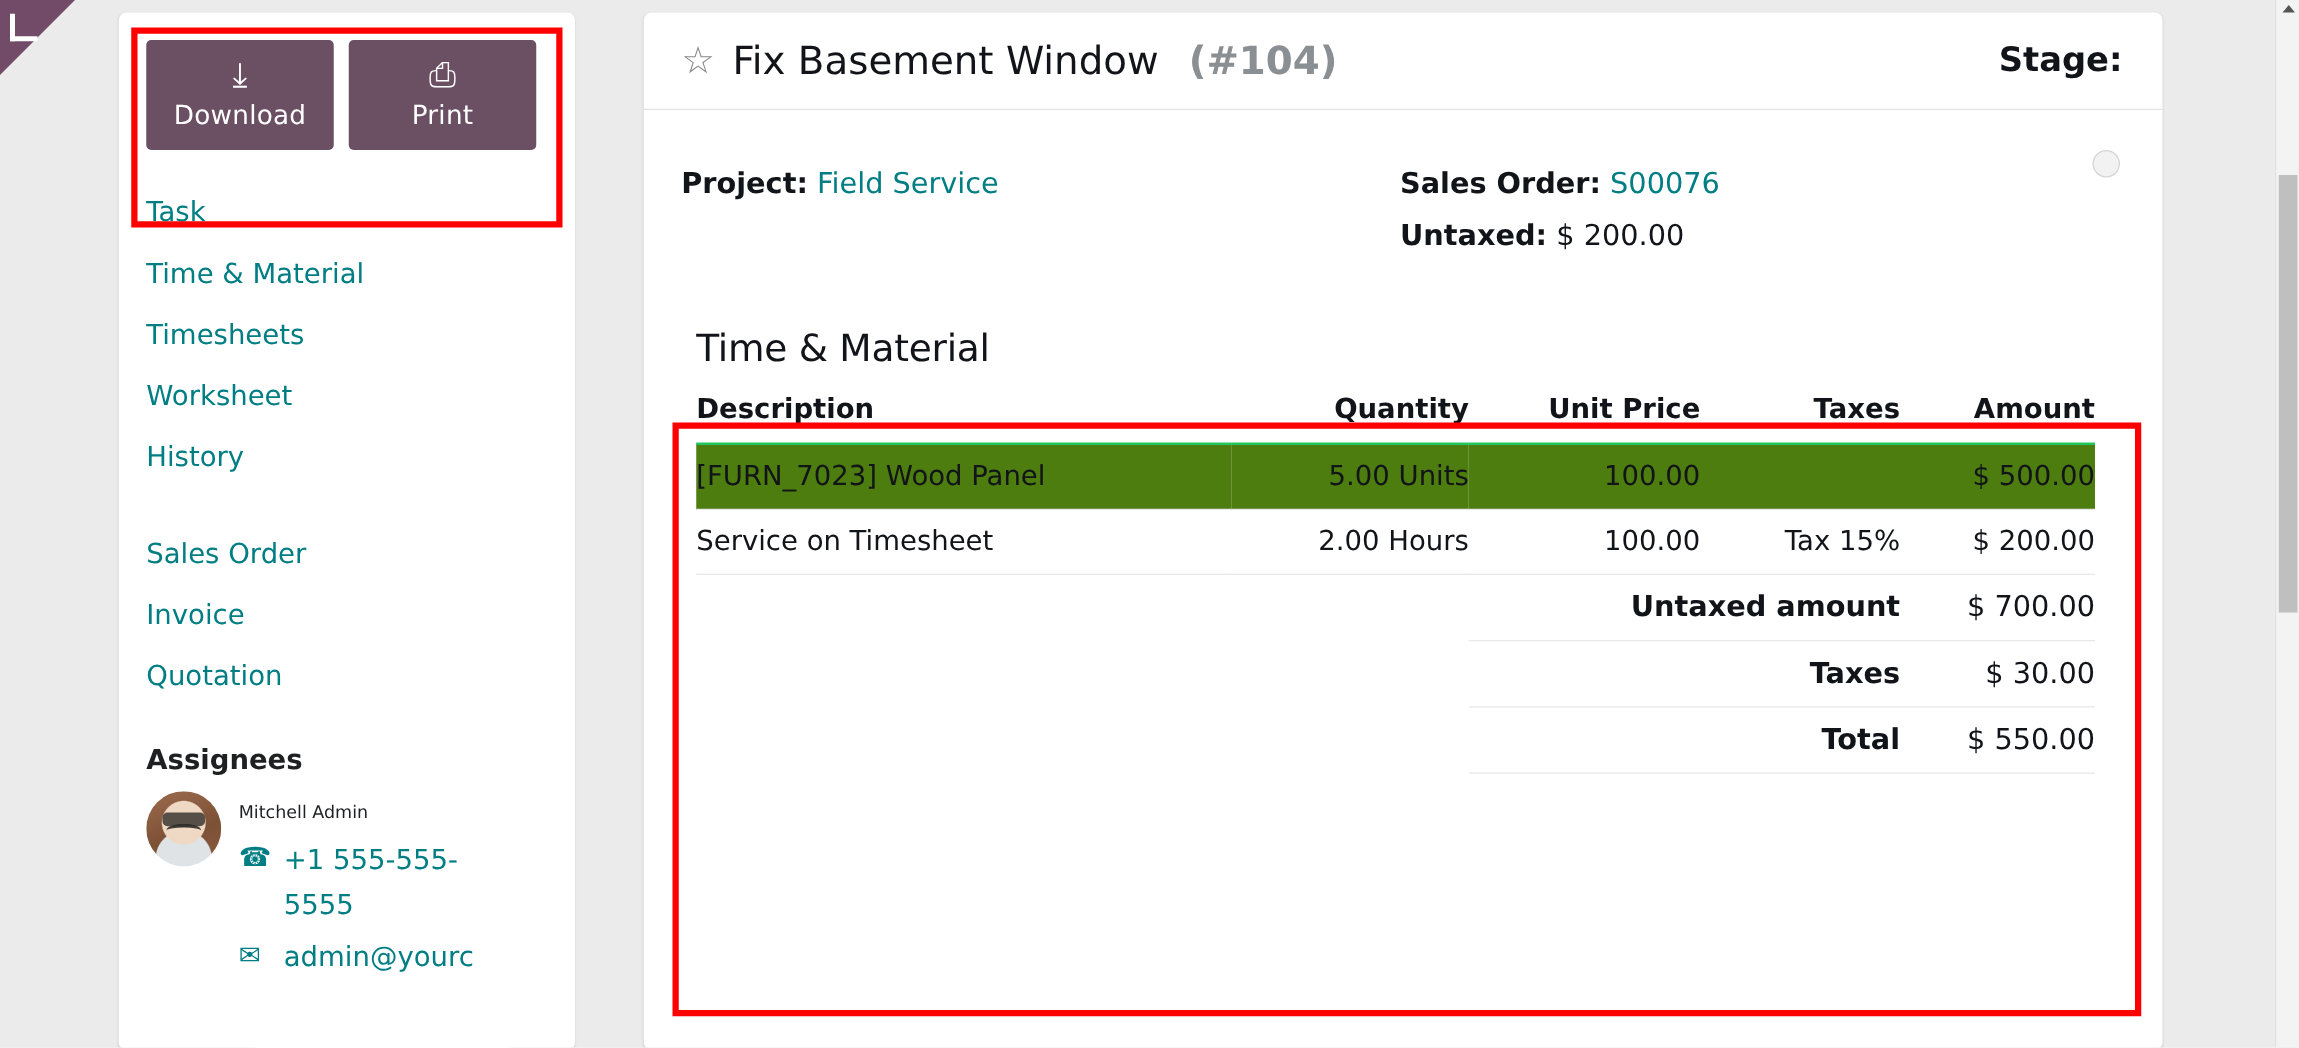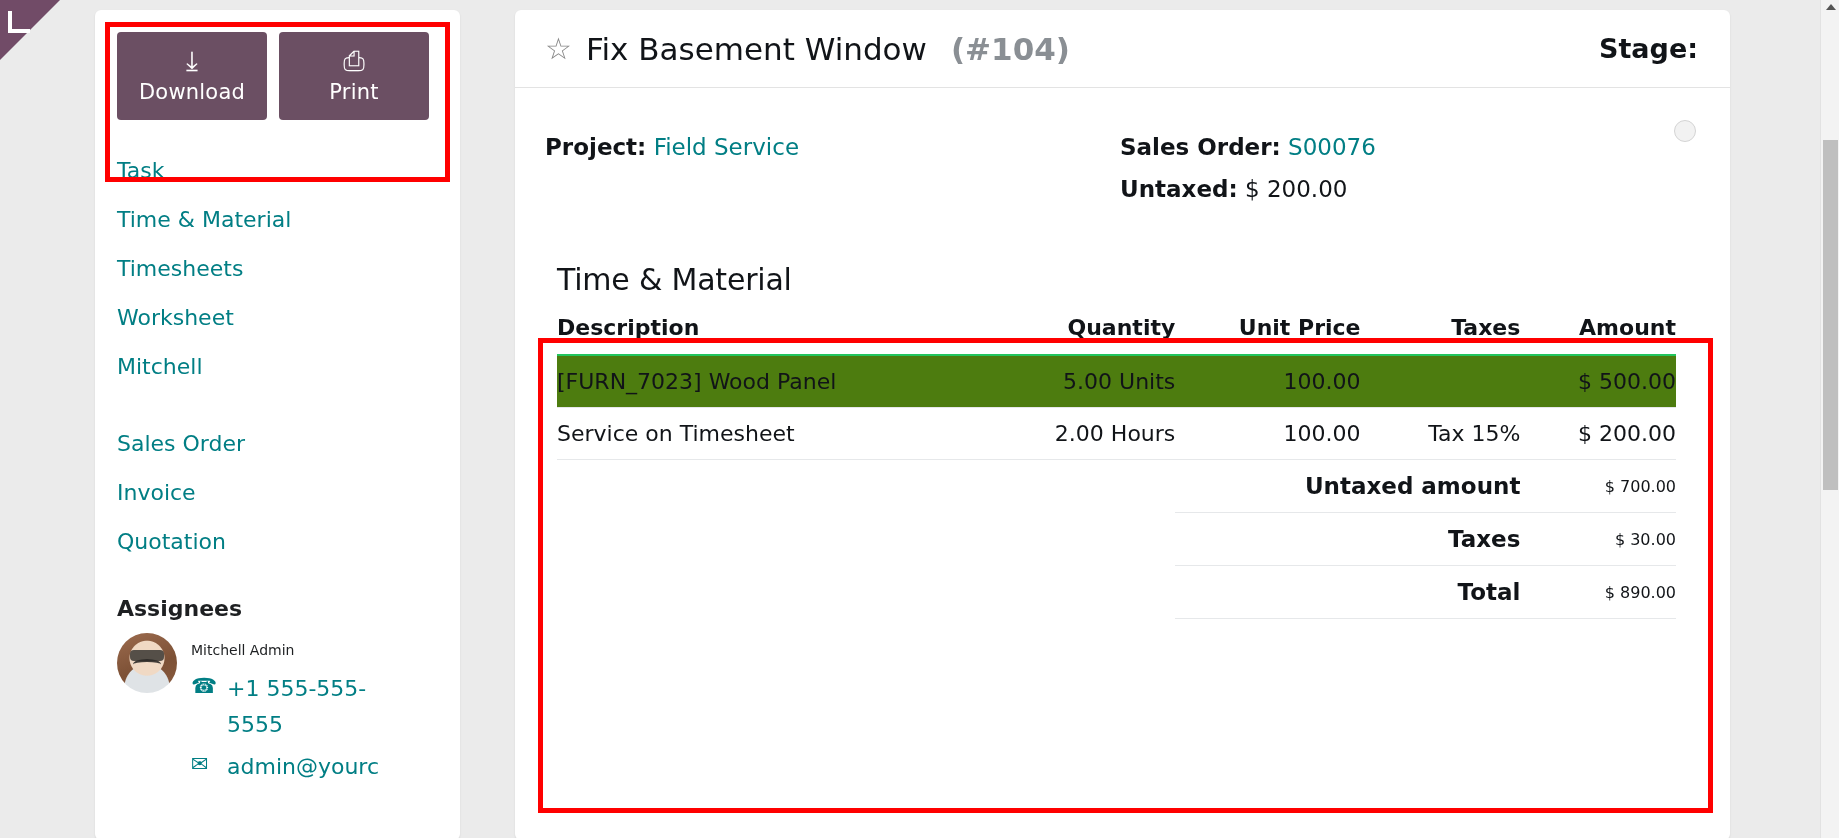--- a/index.html
+++ b/index.html
@@ -307,21 +307,21 @@
   .c-amt   { width: 160px; }
 
   .totals-label {
     text-align: right;
     font-weight: bold;
     padding-right: 12px;
   }
   .totals-spacer { border-bottom: none !important; background: #fff !important; }
   .totals-row td { padding: 16px 0; }
   .totals-row .totals-label { font-size: 23px; }
-  .totals-row .totals-value { font-size: 16px; }
+  .totals-row .totals-value { font-size: 23px; }
 
   
   .annot {
     position: absolute;
     border: 5px solid #ff0000;
     pointer-events: none;
     z-index: 30;
   }
   .annot-buttons { left: 105px; top: 22px; width: 345px; height: 160px; }
   .annot-table   { left: 538px; top: 338px; width: 1175px; height: 475px; }
@@ -346,21 +346,21 @@
           <span class="btn-icon">⎙</span>
           <span class="btn-label">Print</span>
         </button>
       </div>
 
       <div class="nav-list">
         <a class="nav-link" href="#">Task</a>
         <a class="nav-link" href="#">Time &amp; Material</a>
         <a class="nav-link" href="#">Timesheets</a>
         <a class="nav-link" href="#">Worksheet</a>
-        <a class="nav-link" href="#">Mitchell</a>
+        <a class="nav-link" href="#">History</a>
 
         <div class="nav-gap"></div>
 
         <a class="nav-link" href="#">Sales Order</a>
         <a class="nav-link" href="#">Invoice</a>
         <a class="nav-link" href="#">Quotation</a>
       </div>
 
       <div class="assignees-title">Assignees</div>
 
@@ -453,21 +453,21 @@
             <tr class="totals-row">
               <td class="totals-spacer"></td>
               <td class="totals-spacer"></td>
               <td class="totals-label" colspan="2">Taxes</td>
               <td class="totals-value">$ 30.00</td>
             </tr>
             <tr class="totals-row">
               <td class="totals-spacer"></td>
               <td class="totals-spacer"></td>
               <td class="totals-label" colspan="2">Total</td>
-              <td class="totals-value">$ 890.00</td>
+              <td class="totals-value">$ 550.00</td>
             </tr>
           </tbody>
         </table>
       </div>
 
     </div>
   </div>
 
   <div class="annot annot-buttons"></div>
   <div class="annot annot-table"></div>

